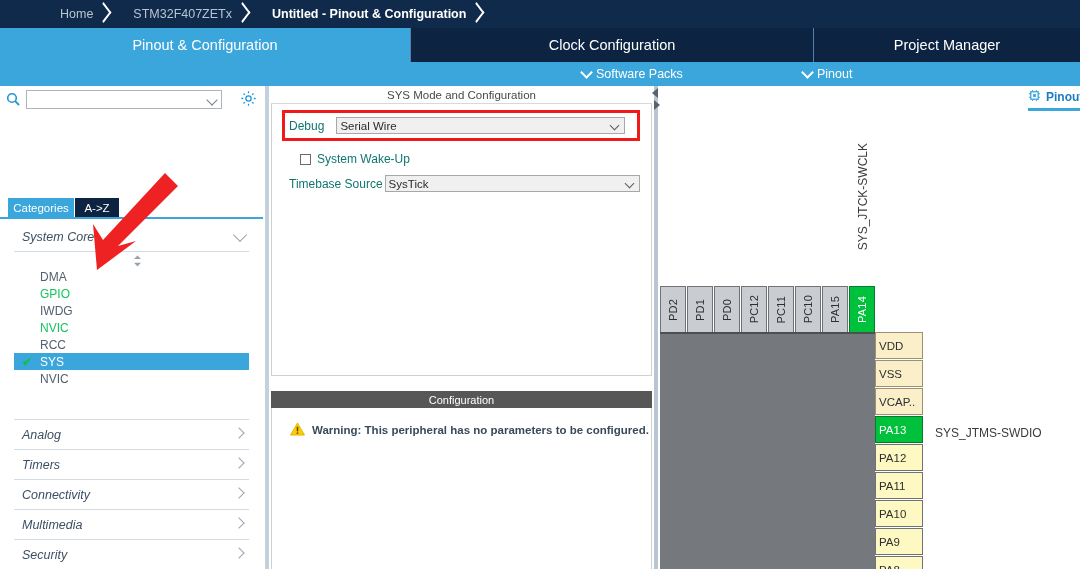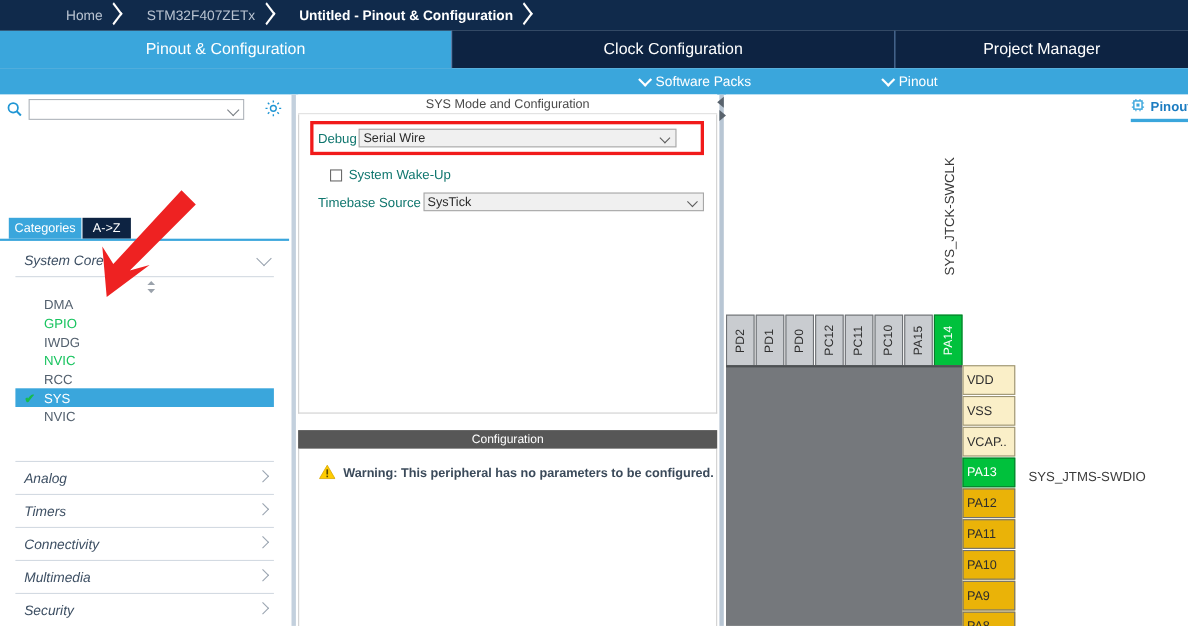--- a/index.html
+++ b/index.html
@@ -199,21 +199,21 @@
     height: 17px; background: #f0f0f0; border: 1px solid #a7a7a7;
     display: flex; align-items: center; position: relative;
   }
   .combo .cval { font-size: 11.5px; color: #2b2b2b; padding-left: 3px; }
   .combo .ccaret {
     position: absolute; right: 6px; top: 4px;
     width: 7px; height: 7px;
     border-left: 1.3px solid #5c5c5c; border-bottom: 1.3px solid #5c5c5c;
     transform: rotate(-45deg);
   }
-  #debug-combo { width: 289px; margin-left: 2px; }
+  #debug-combo { width: 289px; margin-left: 12px; }
   #timebase-combo { width: 255px; margin-left: 2px; }
   .row-wake {
     position: absolute; left: 28px; top: 48px;
     display: flex; align-items: center; gap: 6px;
   }
   .cb {
     width: 11px; height: 11px; border: 1px solid #6b6b6b; background: #fff;
   }
   .row-timebase {
     position: absolute; left: 17px; top: 71px; display: flex; align-items: center;
@@ -281,21 +281,21 @@
   .tpin span {
     writing-mode: vertical-rl; transform: rotate(180deg);
     font-size: 11px; color: #2e2e2e; letter-spacing: 0.2px;
   }
   .tpin.green { background: #00c13c; border-color: #0a7a2c; }
   .tpin.green span { color: #ffffff; }
 
   .rightcol { position: absolute; left: 215px; top: 246px; }
   .rpin {
     width: 48px; height: 27px; margin-bottom: 1px;
-    background: #eab308; border: 1px solid #6f7276;
+    background: #fef9c3; border: 1px solid #6f7276;
     display: flex; align-items: center; padding-left: 3px;
     font-size: 11.5px; color: #2e2e2e;
   }
   .rpin.vdd { background: #faefc8; border-color: #9a9272; }
   .rpin.green { background: #00c13c; border-color: #0a7a2c; color: #ffffff; }
 
   .vlabel {
     position: absolute; left: 196px; top: 57px;
     writing-mode: vertical-rl; transform: rotate(180deg);
     font-size: 12px; color: #3b3b3b;

